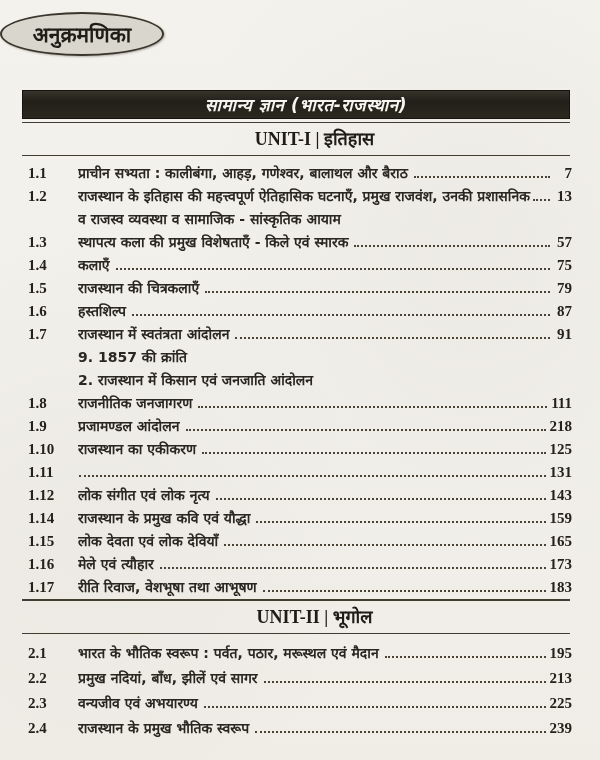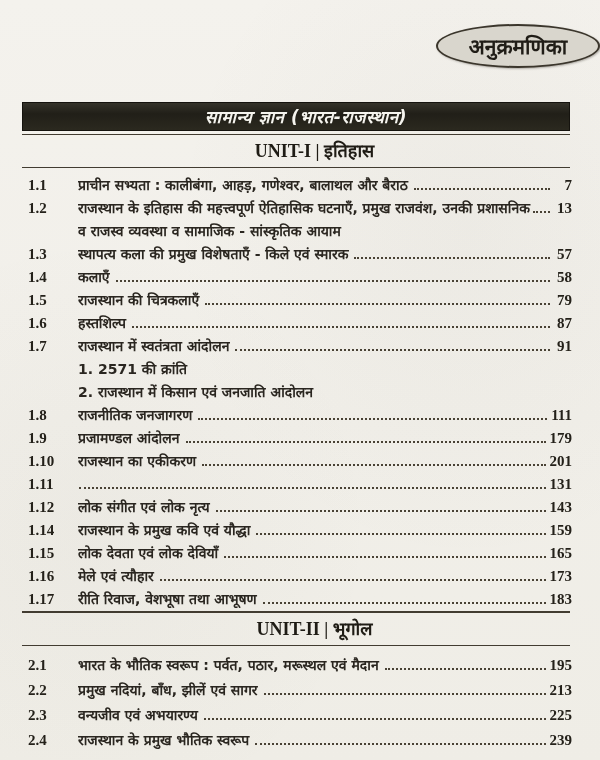--- a/index.html
+++ b/index.html
@@ -10,21 +10,21 @@
     background:#f2f0ea;
   }
   .page{
     position:relative;width:600px;height:760px;overflow:hidden;
     background:
       radial-gradient(ellipse at 78% 30%, rgba(90,85,70,0.04), transparent 45%),
       radial-gradient(ellipse at 15% 70%, rgba(90,85,70,0.03), transparent 40%),
       linear-gradient(180deg,#f4f2ed 0%,#f1efe9 55%,#efede6 100%);
   }
   
-  .oval-wrap{display:flex;justify-content:flex-end;padding-top:24px;}
+  .oval-wrap{display:flex;justify-content:flex-start;padding-top:12px;}
   .oval{
     width:160px;height:40px;
     border:2px solid #3b362c;border-radius:50%;
     background:#d9d6cd;
     display:flex;align-items:center;justify-content:center;
     font-size:21px;font-weight:bold;color:#201d17;
     box-shadow:1px 1px 2px rgba(60,55,45,0.35);
   }
   
   .banner{
@@ -112,21 +112,21 @@
     <div class="row">
         <span class="num">1.3</span>
         <span class="title">स्थापत्य कला की प्रमुख विशेषताएँ - किले एवं स्मारक</span>
         <span class="leader"></span>
         <span class="pg">57</span>
       </div>
     <div class="row">
         <span class="num">1.4</span>
         <span class="title">कलाएँ</span>
         <span class="leader"></span>
-        <span class="pg">58</span>
+        <span class="pg">75</span>
       </div>
     <div class="row">
         <span class="num">1.5</span>
         <span class="title">राजस्थान की चित्रकलाएँ</span>
         <span class="leader"></span>
         <span class="pg">79</span>
       </div>
     <div class="row">
         <span class="num">1.6</span>
         <span class="title">हस्तशिल्प</span>
@@ -134,43 +134,43 @@
         <span class="pg">87</span>
       </div>
     <div class="row">
         <span class="num">1.7</span>
         <span class="title">राजस्थान में स्वतंत्रता आंदोलन</span>
         <span class="leader"></span>
         <span class="pg">91</span>
       </div>
     <div class="row cont">
         <span class="num"></span>
-        <span class="title">1. 2571 की क्रांति</span>
+        <span class="title">9. 1857 की क्रांति</span>
       </div>
     <div class="row cont">
         <span class="num"></span>
         <span class="title">2. राजस्थान में किसान एवं जनजाति आंदोलन</span>
       </div>
     <div class="row">
         <span class="num">1.8</span>
         <span class="title">राजनीतिक जनजागरण</span>
         <span class="leader"></span>
         <span class="pg">111</span>
       </div>
     <div class="row">
         <span class="num">1.9</span>
         <span class="title">प्रजामण्डल आंदोलन</span>
         <span class="leader"></span>
-        <span class="pg">179</span>
+        <span class="pg">218</span>
       </div>
     <div class="row">
         <span class="num">1.10</span>
         <span class="title">राजस्थान का एकीकरण</span>
         <span class="leader"></span>
-        <span class="pg">201</span>
+        <span class="pg">125</span>
       </div>
     <div class="row">
         <span class="num">1.11</span>
         <span class="leader"></span>
         <span class="pg">131</span>
       </div>
     <div class="row">
         <span class="num">1.12</span>
         <span class="title">लोक संगीत एवं लोक नृत्य</span>
         <span class="leader"></span>

